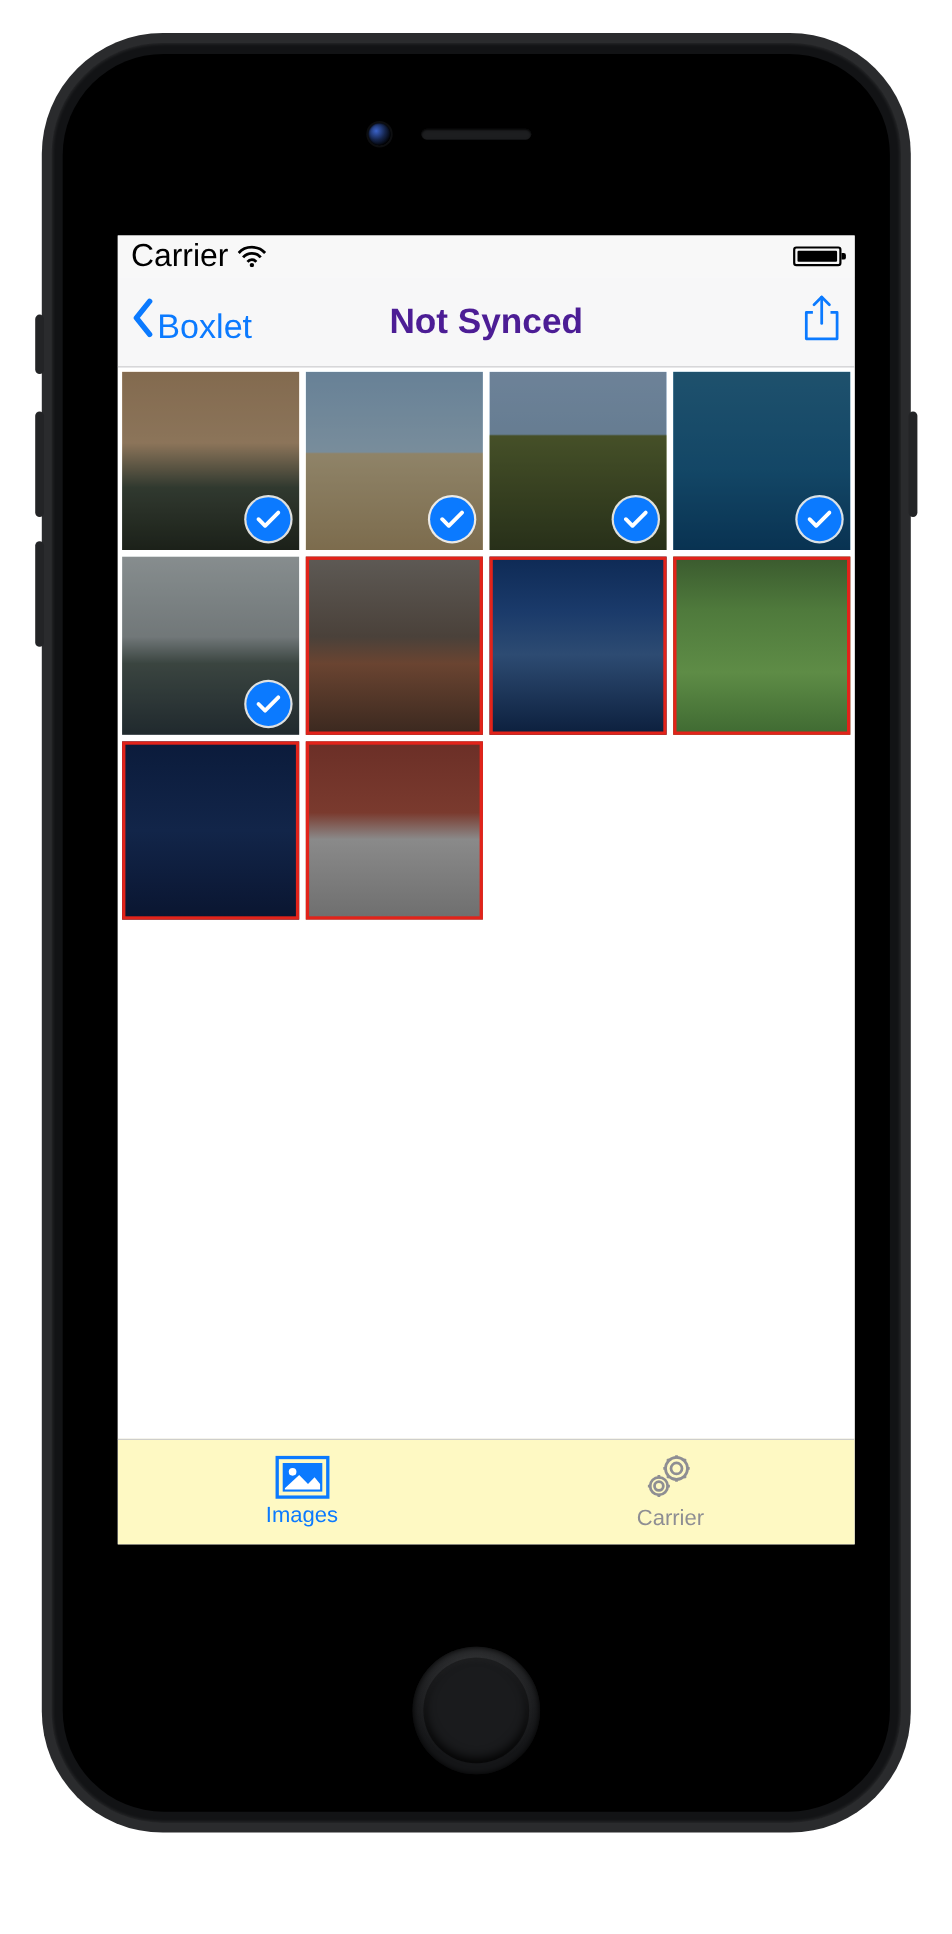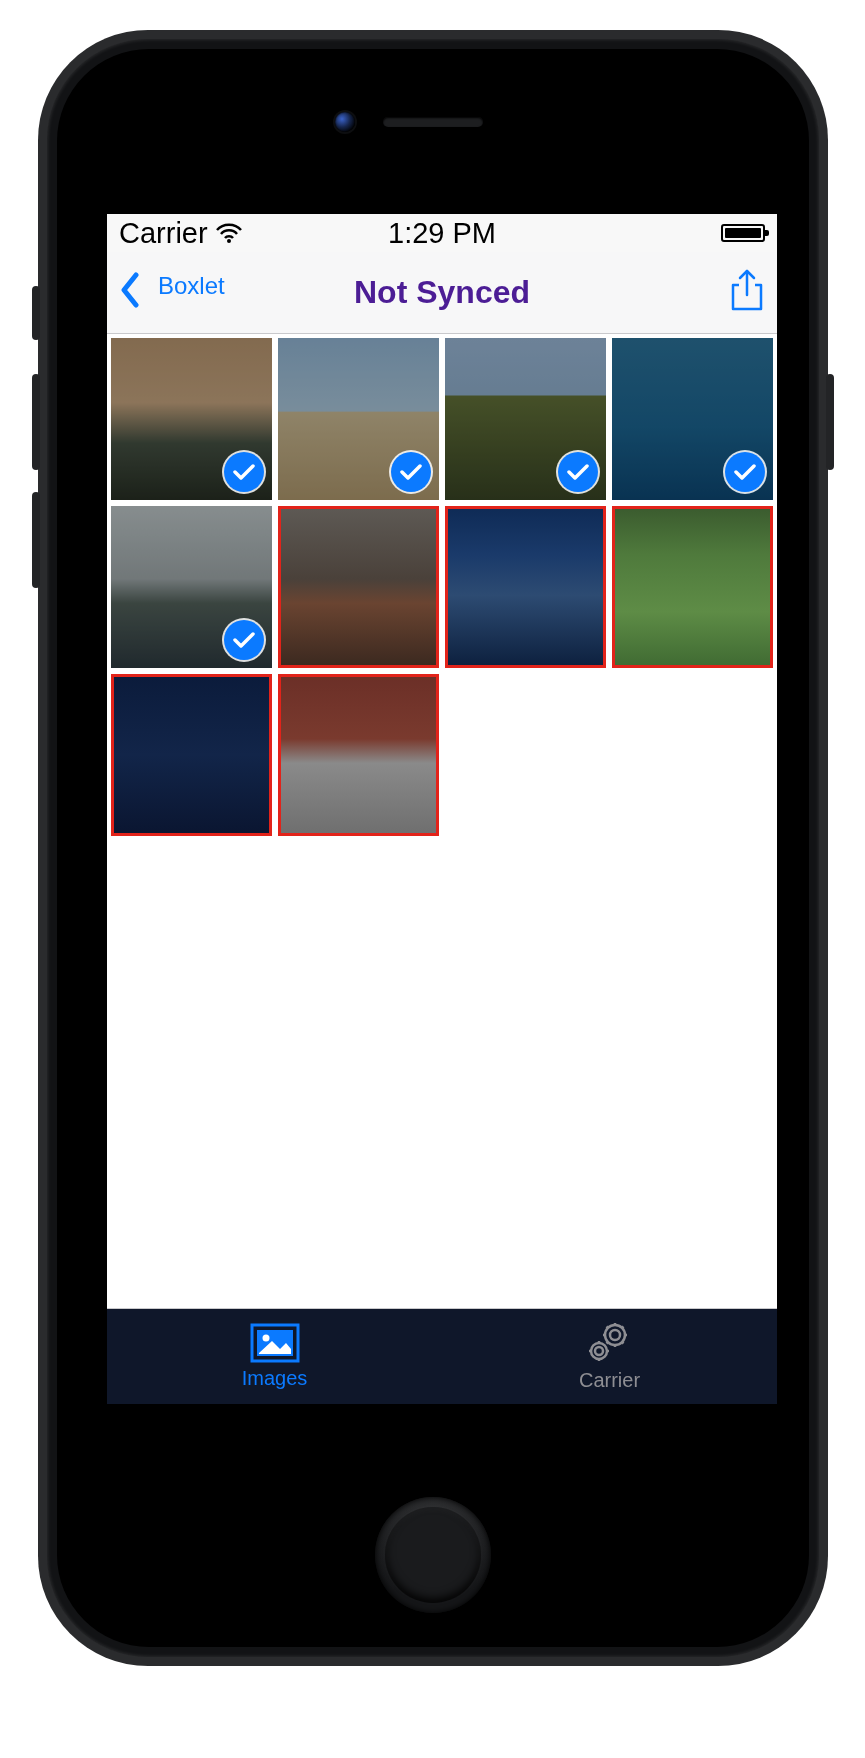--- a/index.html
+++ b/index.html
@@ -124,23 +124,23 @@
   .nav {
     height: 82px;
     background: #f7f7f8;
     border-bottom: 1px solid #c9c9cc;
     display: flex;
     align-items: center;
     position: relative;
     padding: 0 12px;
   }
   .back {
-    display: flex; align-items: flex-start; gap: 17px;
+    display: flex; align-items: flex-end; gap: 2px;
     color: #0b7aff;
-    font-size: 24px;
+    font-size: 31px;
     font-weight: 400;
   }
   .back svg { stroke:#0b7aff; }
   .title {
     position: absolute; left:0; right:0;
     text-align: center;
     font-size: 32px;
     font-weight: 600;
     color: #4c1d95;
     pointer-events: none;
@@ -191,21 +191,21 @@
   .p4{background:linear-gradient(180deg,#cfd9db 0%,#aeb8ba 45%,#5a6a63 60%,#324047 100%);}
   .p5{background:linear-gradient(180deg,#5e5a55 0%,#4a413a 45%,#6a4431 60%,#3a281f 100%);}
   .p6{background:linear-gradient(180deg,#0e2a55 0%,#1a3a6a 30%,#2d4b72 55%,#0c1f3d 100%);}
   .p7{background:linear-gradient(180deg,#3a5a2e 0%,#4f7a3c 30%,#5e8c46 65%,#3f6a32 100%);}
   .p8{background:linear-gradient(180deg,#0b1b3b 0%,#122549 50%,#0a1530 100%);}
   .p9{background:linear-gradient(180deg,#6b2f27 0%,#7a3a2e 40%,#8a8a8a 55%,#6e6e6e 100%);}
 
   
   .tabbar {
     height: 96px;
-    background: #0f172a;
+    background: #fef9c3;
     border-top: 1px solid #c9c9cc;
     display: flex;
   }
   .tab {
     flex:1;
     display:flex; flex-direction:column; align-items:center; justify-content:center;
     gap:4px;
     font-size: 20px;
     color:#8e8e93;
   }
@@ -233,21 +233,20 @@
             <span>Carrier</span>
             <span class="wifi">
               <svg width="26" height="20" viewBox="0 0 26 20">
                 <path d="M1 7 C7 0 19 0 25 7" fill="none" stroke="#000" stroke-width="2.5"></path>
                 <path d="M5 11 C9 6 17 6 21 11" fill="none" stroke="#000" stroke-width="2.5"></path>
                 <path d="M9 15 C11 12.5 15 12.5 17 15" fill="none" stroke="#000" stroke-width="2.5"></path>
                 <circle cx="13" cy="18" r="2" fill="#000"></circle>
               </svg>
             </span>
           </div>
-          <span style="position:absolute;left:0;right:0;text-align:center;font-weight:500;">1:29 PM</span>
           <div class="right">
             <span class="battery">
                 <i></i>
               </span>
           </div>
         </div>
 
         <div class="nav">
           <div class="back">
             <span>

